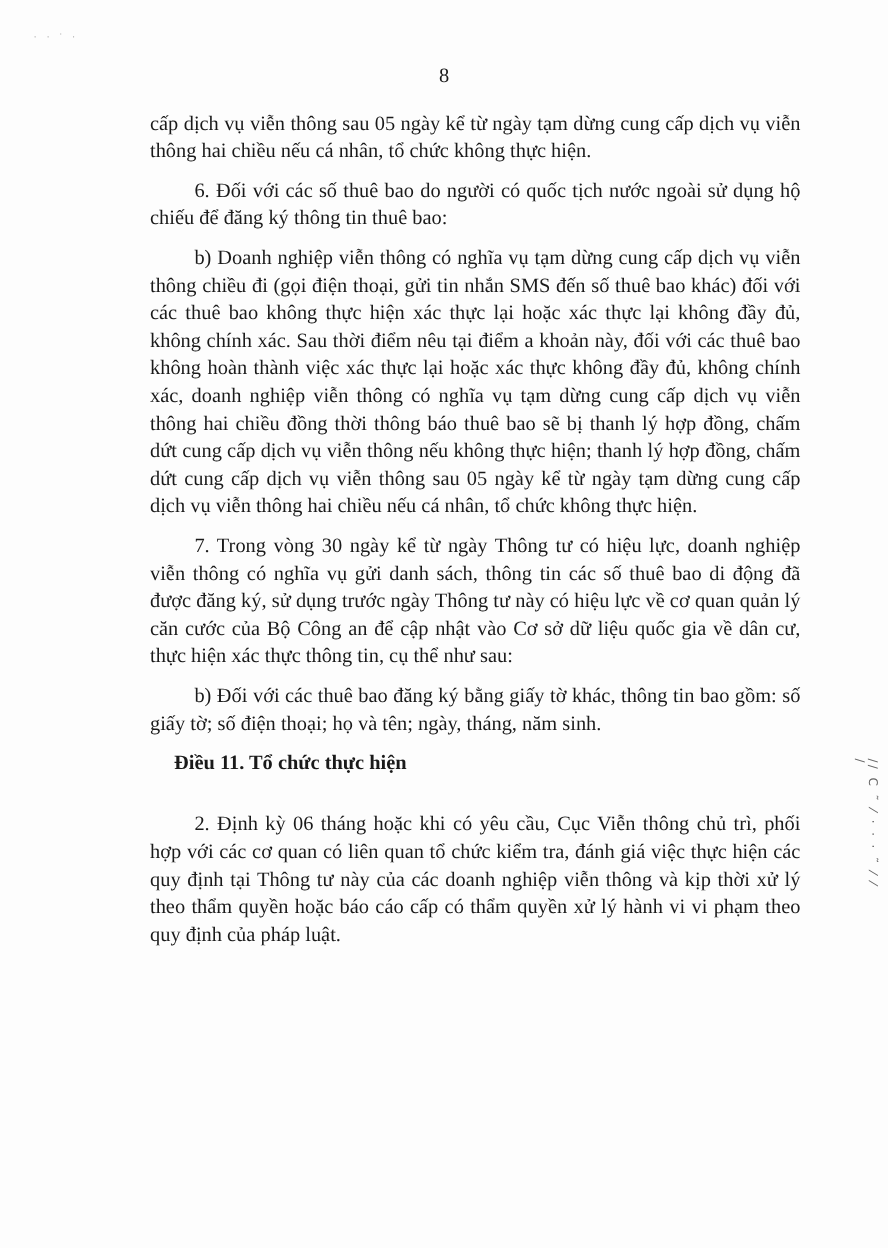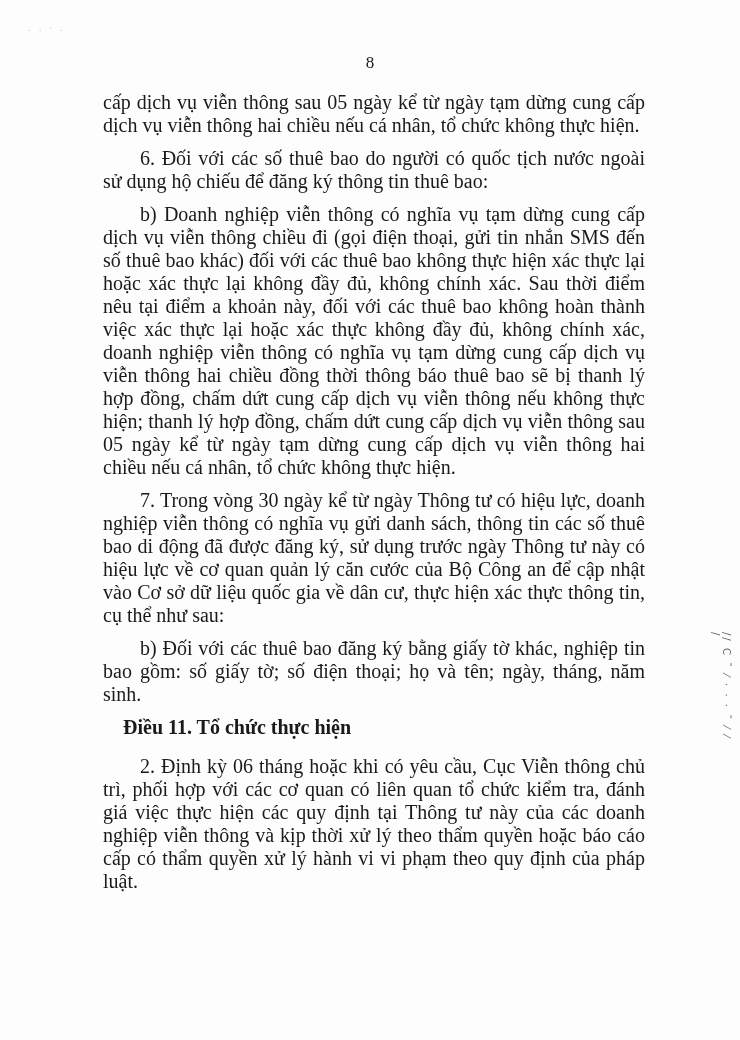--- a/index.html
+++ b/index.html
@@ -8,27 +8,27 @@
     background: #fdfdfd;
     font-family: "Liberation Serif", "DejaVu Serif", serif;
     color: #1a1a1a;
     position: relative;
   }
   .page-number {
     position: absolute; left: 0; width: 740px; top: 53px;
     text-align: center; font-size: 17px; line-height: 20px;
   }
   .content {
-    position: absolute; left: 103px; top: 91px; width: 542px;
-    font-size: 20px; line-height: 23px;
+    position: absolute; left: 125px; top: 91px; width: 542px;
+    font-size: 17px; line-height: 23px;
     text-align: justify;
   }
   .content p { margin: 0 0 10px 0; text-indent: 0; }
   .content p.indent { text-indent: 37px; }
-  .content p.heading { font-weight: bold; text-indent: 20px; margin-bottom: 16px; }
+  .content p.heading { font-weight: bold; text-indent: 20px; margin-bottom: 28px; }
   .speck {
     position: absolute; left: 28px; top: 26px; font-size: 8px; color: #999;
     letter-spacing: 3px;
   }
   .margin-mark {
     position: absolute; left: 718px; top: 632px; width: 14px; height: 110px;
     writing-mode: vertical-rl; font-size: 10px; color: #666;
     font-family: "DejaVu Sans", sans-serif; letter-spacing: 2px;
   }
 </style>
@@ -37,18 +37,18 @@
 
 <div class="speck">· · ˈ ·</div>
 
 <div class="page-number">8</div>
 
 <div class="content">
   <p>cấp dịch vụ viễn thông sau 05 ngày kể từ ngày tạm dừng cung cấp dịch vụ viễn thông hai chiều nếu cá nhân, tổ chức không thực hiện.</p>
   <p class="indent">6. Đối với các số thuê bao do người có quốc tịch nước ngoài sử dụng hộ chiếu để đăng ký thông tin thuê bao:</p>
   <p class="indent">b) Doanh nghiệp viễn thông có nghĩa vụ tạm dừng cung cấp dịch vụ viễn thông chiều đi (gọi điện thoại, gửi tin nhắn SMS đến số thuê bao khác) đối với các thuê bao không thực hiện xác thực lại hoặc xác thực lại không đầy đủ, không chính xác. Sau thời điểm nêu tại điểm a khoản này, đối với các thuê bao không hoàn thành việc xác thực lại hoặc xác thực không đầy đủ, không chính xác, doanh nghiệp viễn thông có nghĩa vụ tạm dừng cung cấp dịch vụ viễn thông hai chiều đồng thời thông báo thuê bao sẽ bị thanh lý hợp đồng, chấm dứt cung cấp dịch vụ viễn thông nếu không thực hiện; thanh lý hợp đồng, chấm dứt cung cấp dịch vụ viễn thông sau 05 ngày kể từ ngày tạm dừng cung cấp dịch vụ viễn thông hai chiều nếu cá nhân, tổ chức không thực hiện.</p>
   <p class="indent">7. Trong vòng 30 ngày kể từ ngày Thông tư có hiệu lực, doanh nghiệp viễn thông có nghĩa vụ gửi danh sách, thông tin các số thuê bao di động đã được đăng ký, sử dụng trước ngày Thông tư này có hiệu lực về cơ quan quản lý căn cước của Bộ Công an để cập nhật vào Cơ sở dữ liệu quốc gia về dân cư, thực hiện xác thực thông tin, cụ thể như sau:</p>
-  <p class="indent">b) Đối với các thuê bao đăng ký bằng giấy tờ khác, nghiệp tin bao gồm: số giấy tờ; số điện thoại; họ và tên; ngày, tháng, năm sinh.</p>
+  <p class="indent">b) Đối với các thuê bao đăng ký bằng giấy tờ khác, thông tin bao gồm: số giấy tờ; số điện thoại; họ và tên; ngày, tháng, năm sinh.</p>
   <p class="heading">Điều 11. Tổ chức thực hiện</p>
   <p class="indent">2. Định kỳ 06 tháng hoặc khi có yêu cầu, Cục Viễn thông chủ trì, phối hợp với các cơ quan có liên quan tổ chức kiểm tra, đánh giá việc thực hiện các quy định tại Thông tư này của các doanh nghiệp viễn thông và kịp thời xử lý theo thẩm quyền hoặc báo cáo cấp có thẩm quyền xử lý hành vi vi phạm theo quy định của pháp luật.</p>
 </div>
 
 <div class="margin-mark">// C ˜ ⁄ · · · ˜ ⁄ ⁄ /</div>
 
 </body></html>

